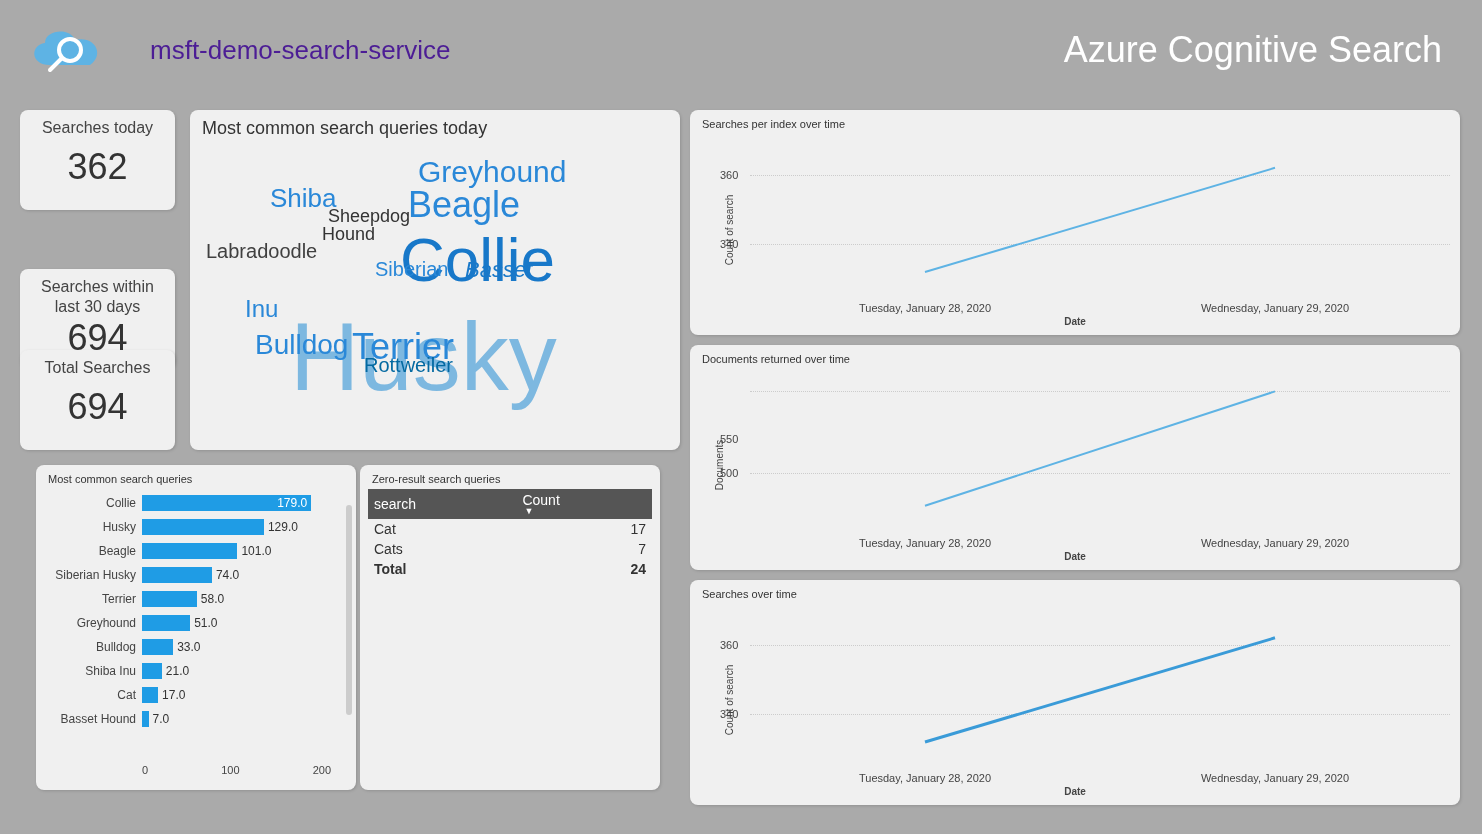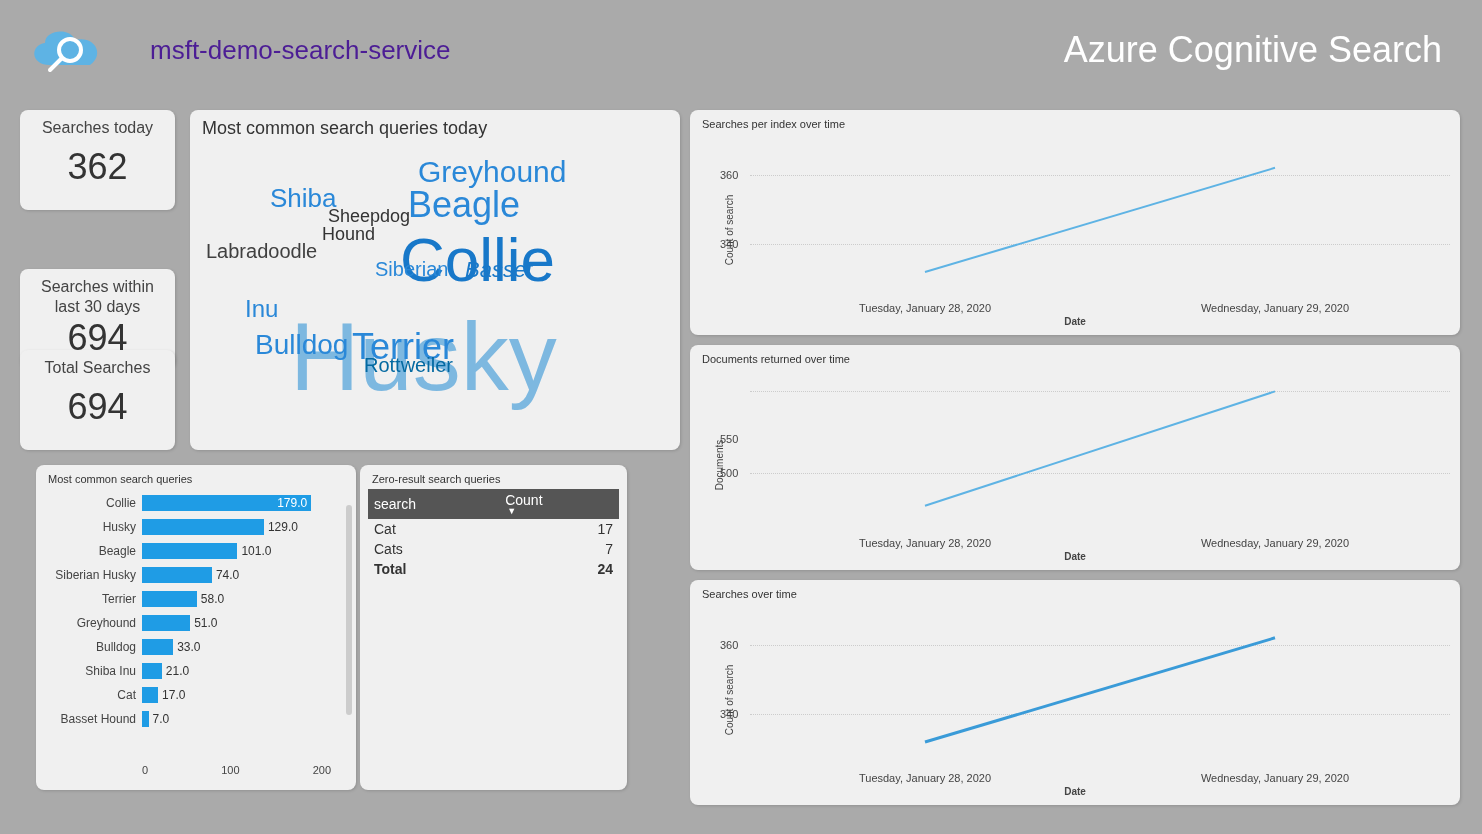--- a/index.html
+++ b/index.html
@@ -361,21 +361,21 @@
         </div>
       <div class="bar-axis" id="bar-axis">
           <span>0</span>
           <span>100</span>
           <span>200</span>
         </div>
     </div>
     <div class="scroll-thumb"></div>
   </div>
 
-  <div class="card" style="left:360px; top:365px; width:267px; height:325px;">
+  <div class="card" style="left:360px; top:365px; width:300px; height:325px;">
     <div class="card-title">Zero-result search queries</div>
     <table class="ztable">
       <thead>
         <tr>
           <th>search</th>
           <th class="count-head">
             <span>Count</span>
             <span class="sort-arrow">▼</span>
           </th>
         </tr>

